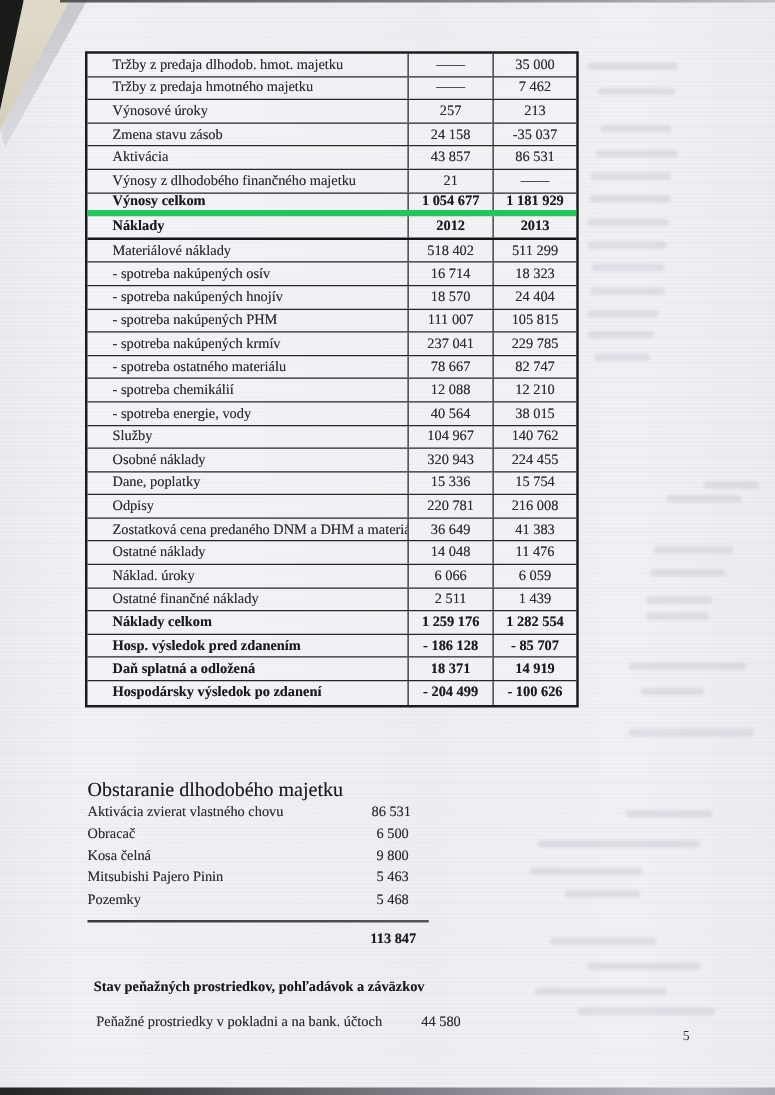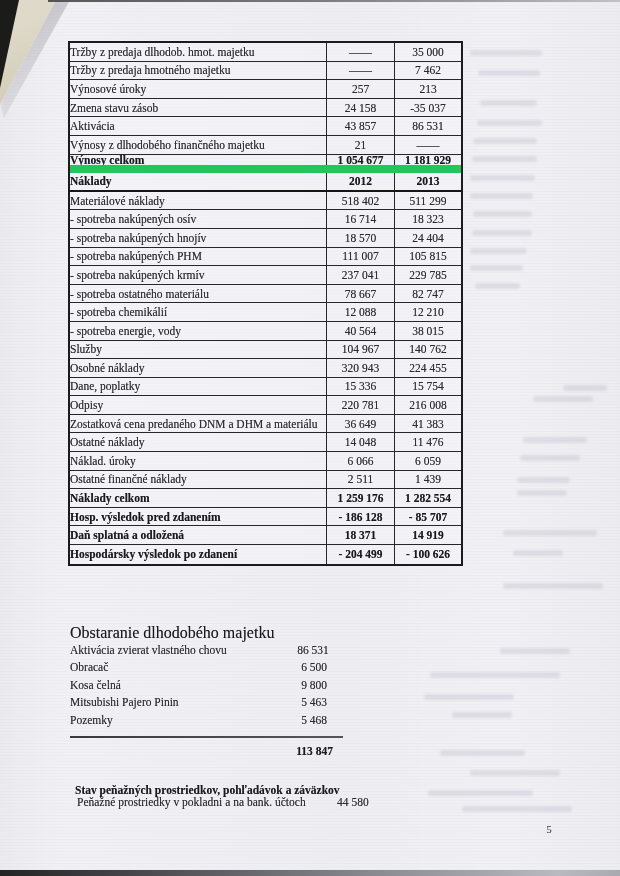--- a/index.html
+++ b/index.html
@@ -38,25 +38,25 @@
   
   .ghost{ position:absolute; height:6px; border-radius:3px;
     background:#b9b9c8; opacity:.33; filter:blur(1.3px); z-index:1; }
 
   
   .tbl{ position:absolute; left:68px; top:41px; width:395px;
     border:2px solid #1c1c1c; background:rgba(250,250,252,0.35); z-index:2;
     text-shadow:0 0 0.5px rgba(40,40,48,0.55); }
   .t-row{ display:flex; height:18.6px; border-bottom:1px solid #27272a; font-size:11.5px; }
   .t-row:last-of-type{ border-bottom:none; }
-  .c-label{ flex:0 0 256px; display:flex; align-items:center; padding-left:0;
+  .c-label{ flex:0 0 256px; display:flex; align-items:center; padding-left:20px;
     white-space:nowrap; overflow:hidden; }
   .c-v1{ flex:0 0 68px; border-left:1px solid #27272a; display:flex; align-items:center; justify-content:center; }
   .c-v2{ flex:1 1 auto; border-left:1px solid #27272a; display:flex; align-items:center; justify-content:center; }
-  .tbl .t-row:nth-of-type(7){ font-weight:bold; border-bottom:8px solid #22c55e; }
+  .tbl .t-row:nth-of-type(7){ font-weight:bold; border-bottom:5px solid #22c55e; }
   .tbl .t-row:nth-of-type(8){ font-weight:bold; border-bottom:2px solid #161616; }
   .tbl .t-row:nth-of-type(n+25){ font-weight:bold; }
   .tbl .t-row:nth-of-type(7), .tbl .t-row:nth-of-type(8),
   .tbl .t-row:nth-of-type(n+25){ color:#1a1a1f; }
 
   
   .acq{ position:absolute; left:70px; top:624px; width:280px; z-index:2;
     font-size:11.5px; text-shadow:0 0 0.5px rgba(40,40,48,0.5); }
   .acq-title{ font-weight:normal; font-size:16px; color:#1a1a1f; }
   .acq-items{ position:absolute; left:0; top:17px; width:257px; }
@@ -65,21 +65,21 @@
   .acq-item .val{ flex:0 0 70px; text-align:right; }
   .acq-line{ position:absolute; left:0; top:112px; width:273px; height:2px;
     background:linear-gradient(to right,#3a3a3e,#55555a); }
   .acq-total{ position:absolute; left:0; top:121px; width:263px; text-align:right;
     font-weight:bold; color:#1a1a1f; }
 
   
   .cash{ position:absolute; left:75px; top:784px; width:330px; z-index:2;
     font-size:11.5px; text-shadow:0 0 0.5px rgba(40,40,48,0.5); }
   .cash-title{ font-weight:bold; color:#1a1a1f; }
-  .cash-item{ position:absolute; left:2px; top:12px; width:330px; white-space:nowrap; }
+  .cash-item{ position:absolute; left:2px; top:28px; width:330px; white-space:nowrap; }
   .cash-val{ position:absolute; left:260px; top:0; }
 
   .page-num{ position:absolute; left:543px; top:823px; width:12px; text-align:center;
     font-size:11px; color:#33333a; z-index:2; }
 </style>
 </head>
 <body>
 
 <div class="corner-shadow"></div>
 <div class="corner-beige"></div>

